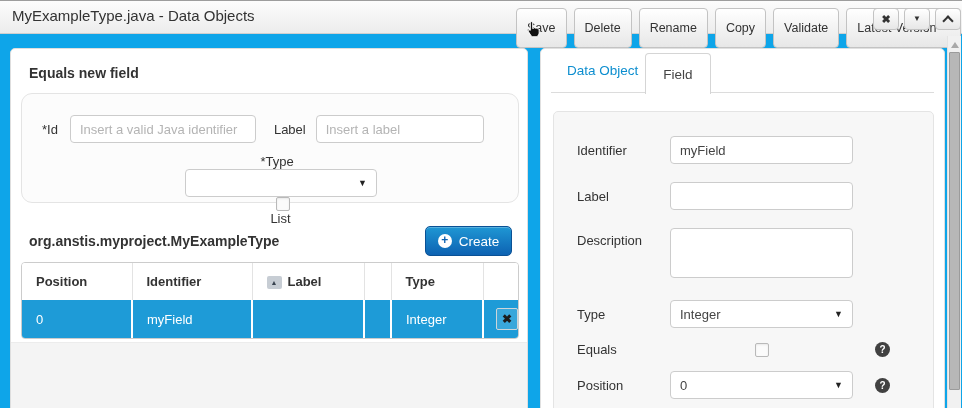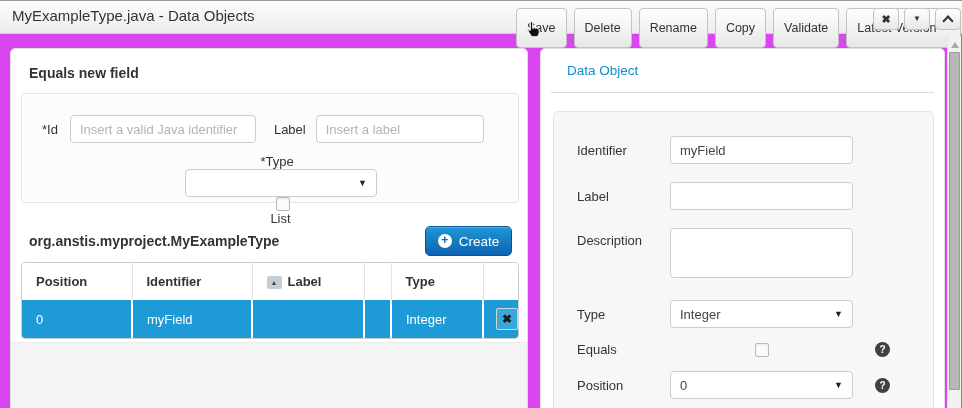--- a/index.html
+++ b/index.html
@@ -1,18 +1,18 @@
 <!DOCTYPE html>
 <html><head>
 <meta charset="utf-8">
 <style>
   * { margin:0; padding:0; box-sizing:border-box; }
   html,body { width:962px; height:408px; overflow:hidden; }
   body { font-family:"Liberation Sans", sans-serif; background:#ffffff; color:#333; }
-  .screen { position:relative; width:962px; height:408px; overflow:hidden; background:#d946ef; }
+  .screen { position:relative; width:962px; height:408px; overflow:hidden; background:#0ea5e9; }
 
   
   .titlebar {
     position:absolute; left:0; top:0; width:962px; height:34px;
     background:linear-gradient(#fcfcfc,#ececec);
     border-top:1px solid #9d9d9d;
     border-bottom:1px solid #cfcfcf;
   }
   .page-title {
     position:absolute; left:12px; top:6px; font-size:15px; color:#333;
@@ -37,21 +37,21 @@
 
   
   .left-card {
     position:absolute; left:10px; top:48px; width:518px; height:365px;
     background:#fff; border:1px solid #dedede; border-radius:5px 5px 0 0;
     overflow:hidden;
   }
   .card-heading { font-size:14px; font-weight:bold; color:#333; margin:16px 0 0 18px; }
   .well {
     margin:12px 8px 0 10px; height:110px;
-    background:#fcfcfc; border:1px solid #e4e4e4; border-radius:4px;
+    background:#fcfcfc; border:1px solid #e4e4e4; border-radius:11px;
     position:relative;
   }
   .well .frow1 { position:absolute; left:20px; top:21px; display:flex; align-items:center; width:470px; }
   .well .frow2 { position:absolute; left:20px; top:60px; display:flex; align-items:center; width:470px;flex-direction:column; }
   .inline-label { font-size:13px; color:#333; }
   .text-input {
     height:28px; border:1px solid #ccc; border-radius:4px;
     font-family:"Liberation Sans", sans-serif; font-size:13px; color:#444;
     padding:0 9px; background:#fff; outline:none;
   }
@@ -265,20 +265,21 @@
           </tr>
         </tbody>
       </table>
     </div>
     <div class="table-footer"></div>
   </div>
 
   <div class="right-panel">
     <div class="tabs">
       <span class="tab-link">Data Object</span>
+      <span class="tab-active">Field</span>
     </div>
 
     <div class="detail-well">
 
       <div class="frow">
         <span class="flabel">Identifier</span>
         <div class="fcontrol">
           <input class="text-input" type="text" value="myField" style="">
         </div>
       </div>

